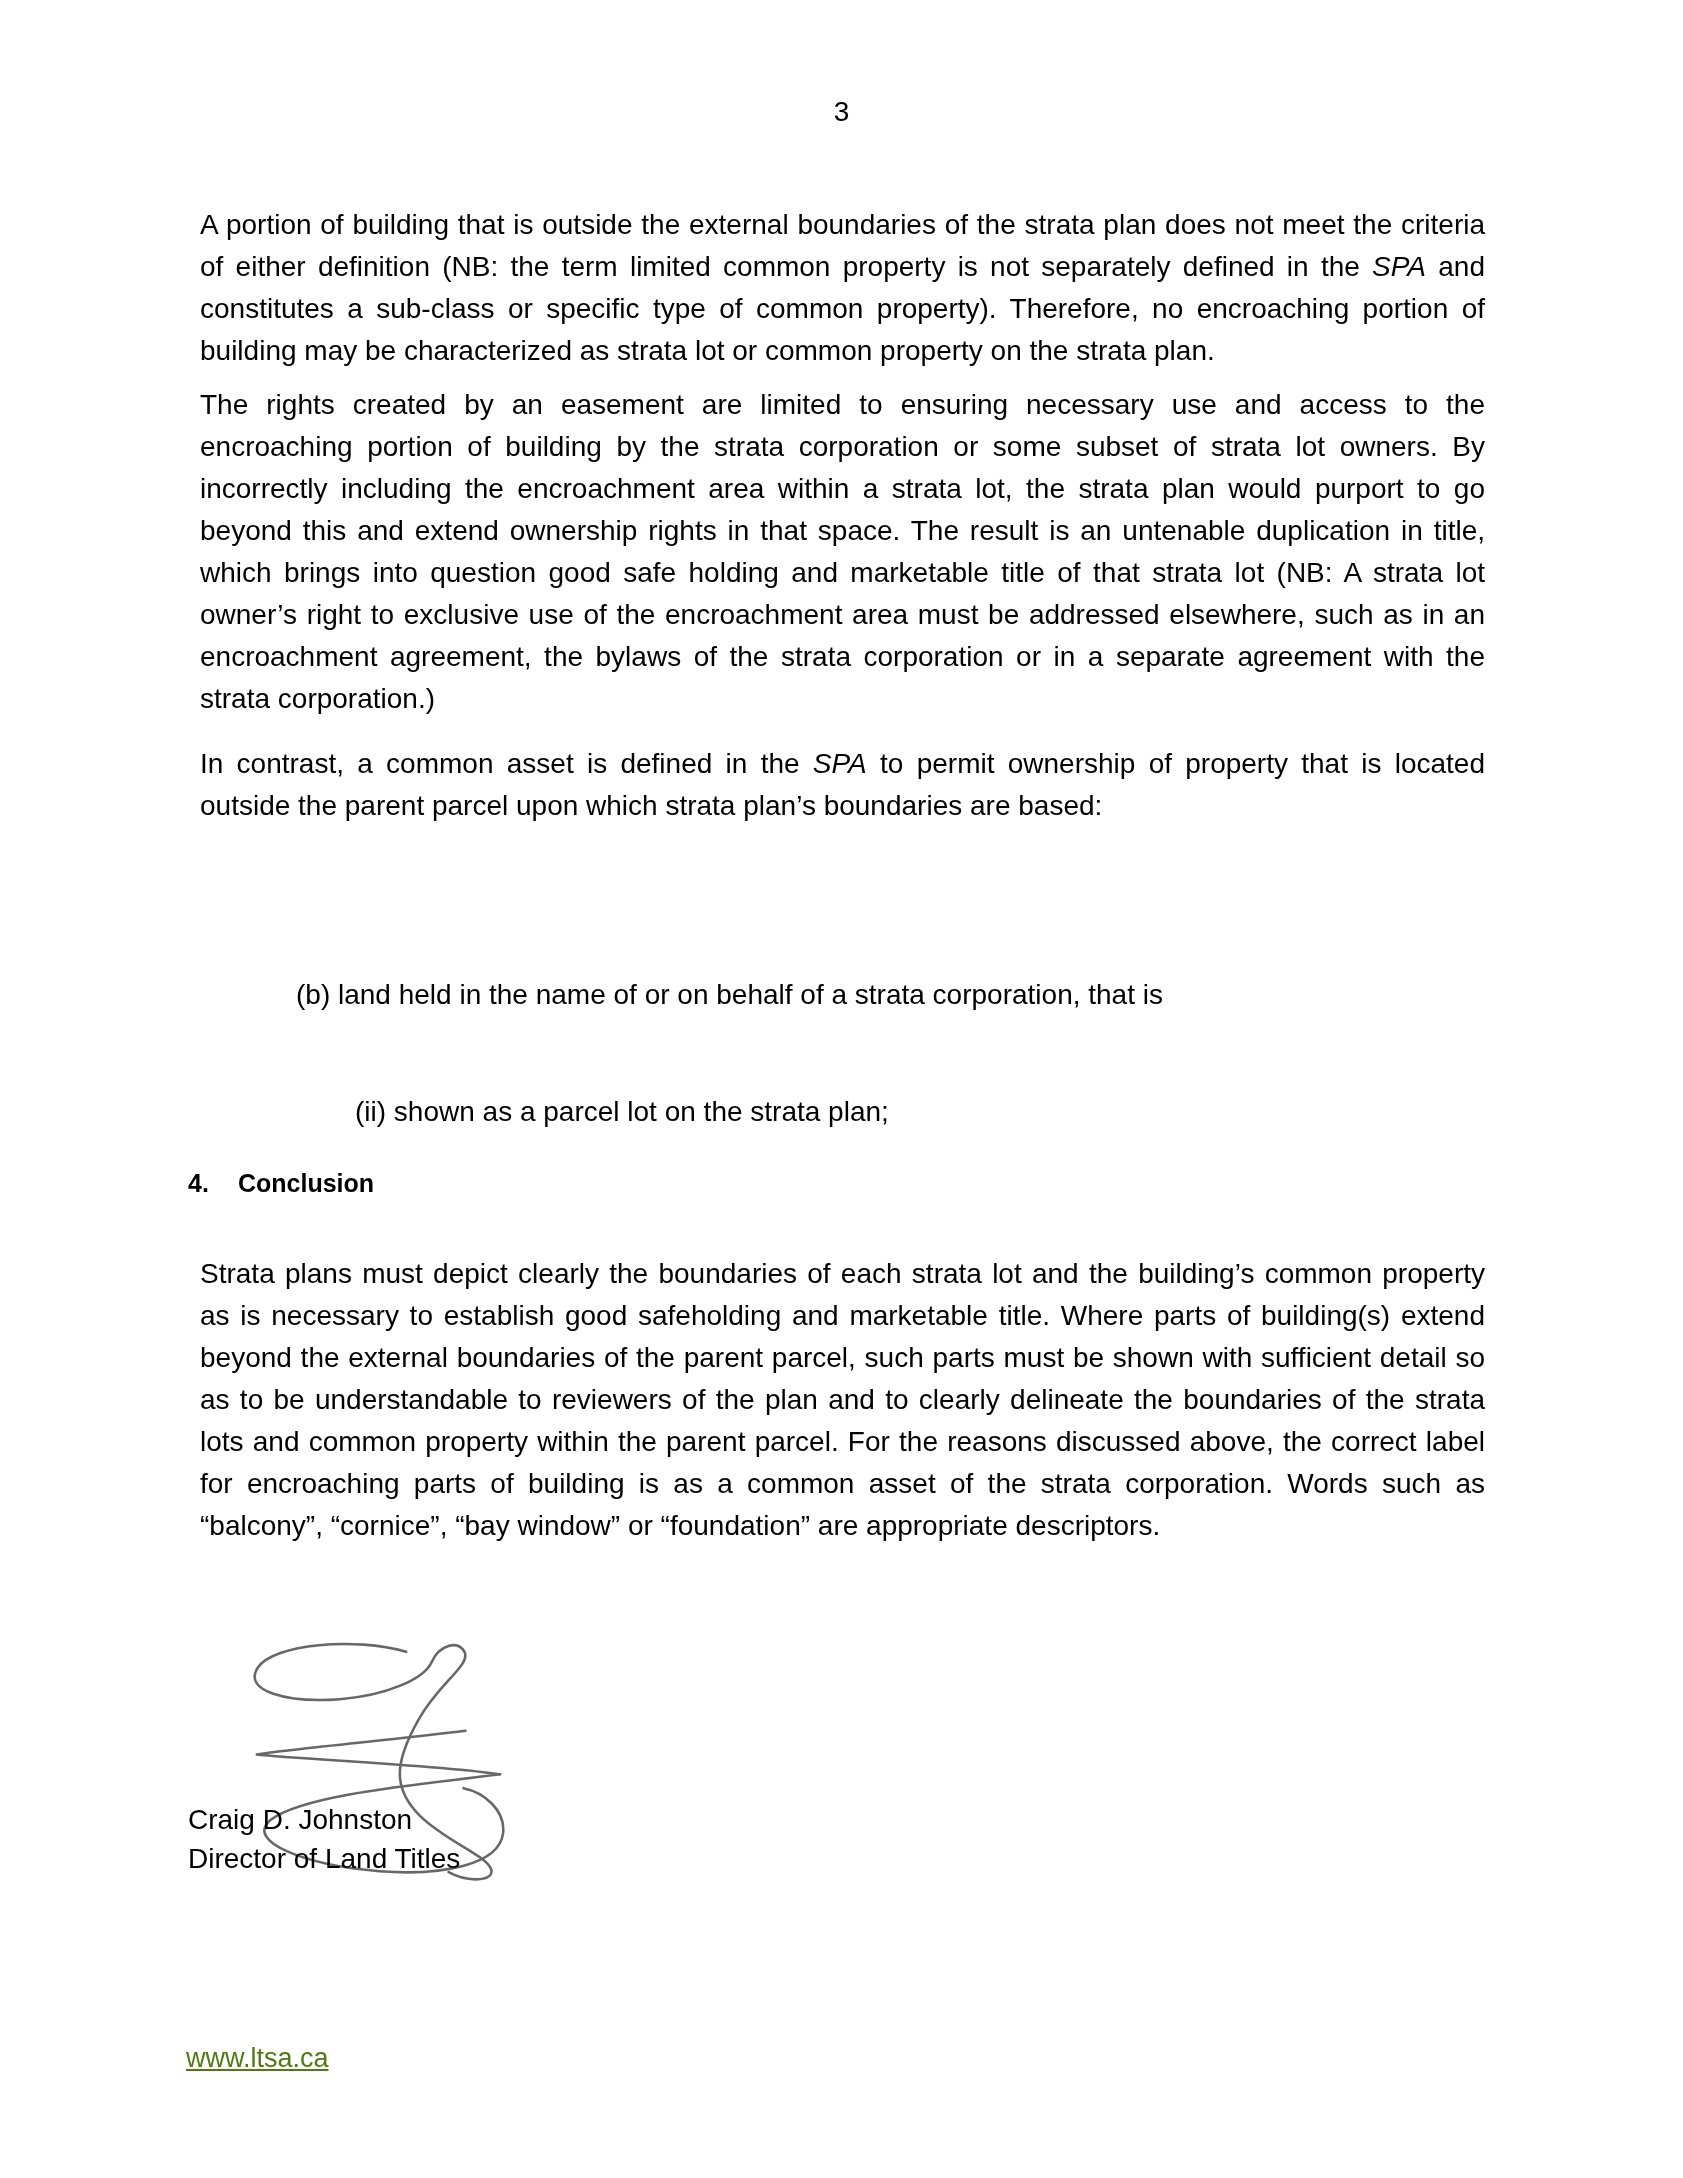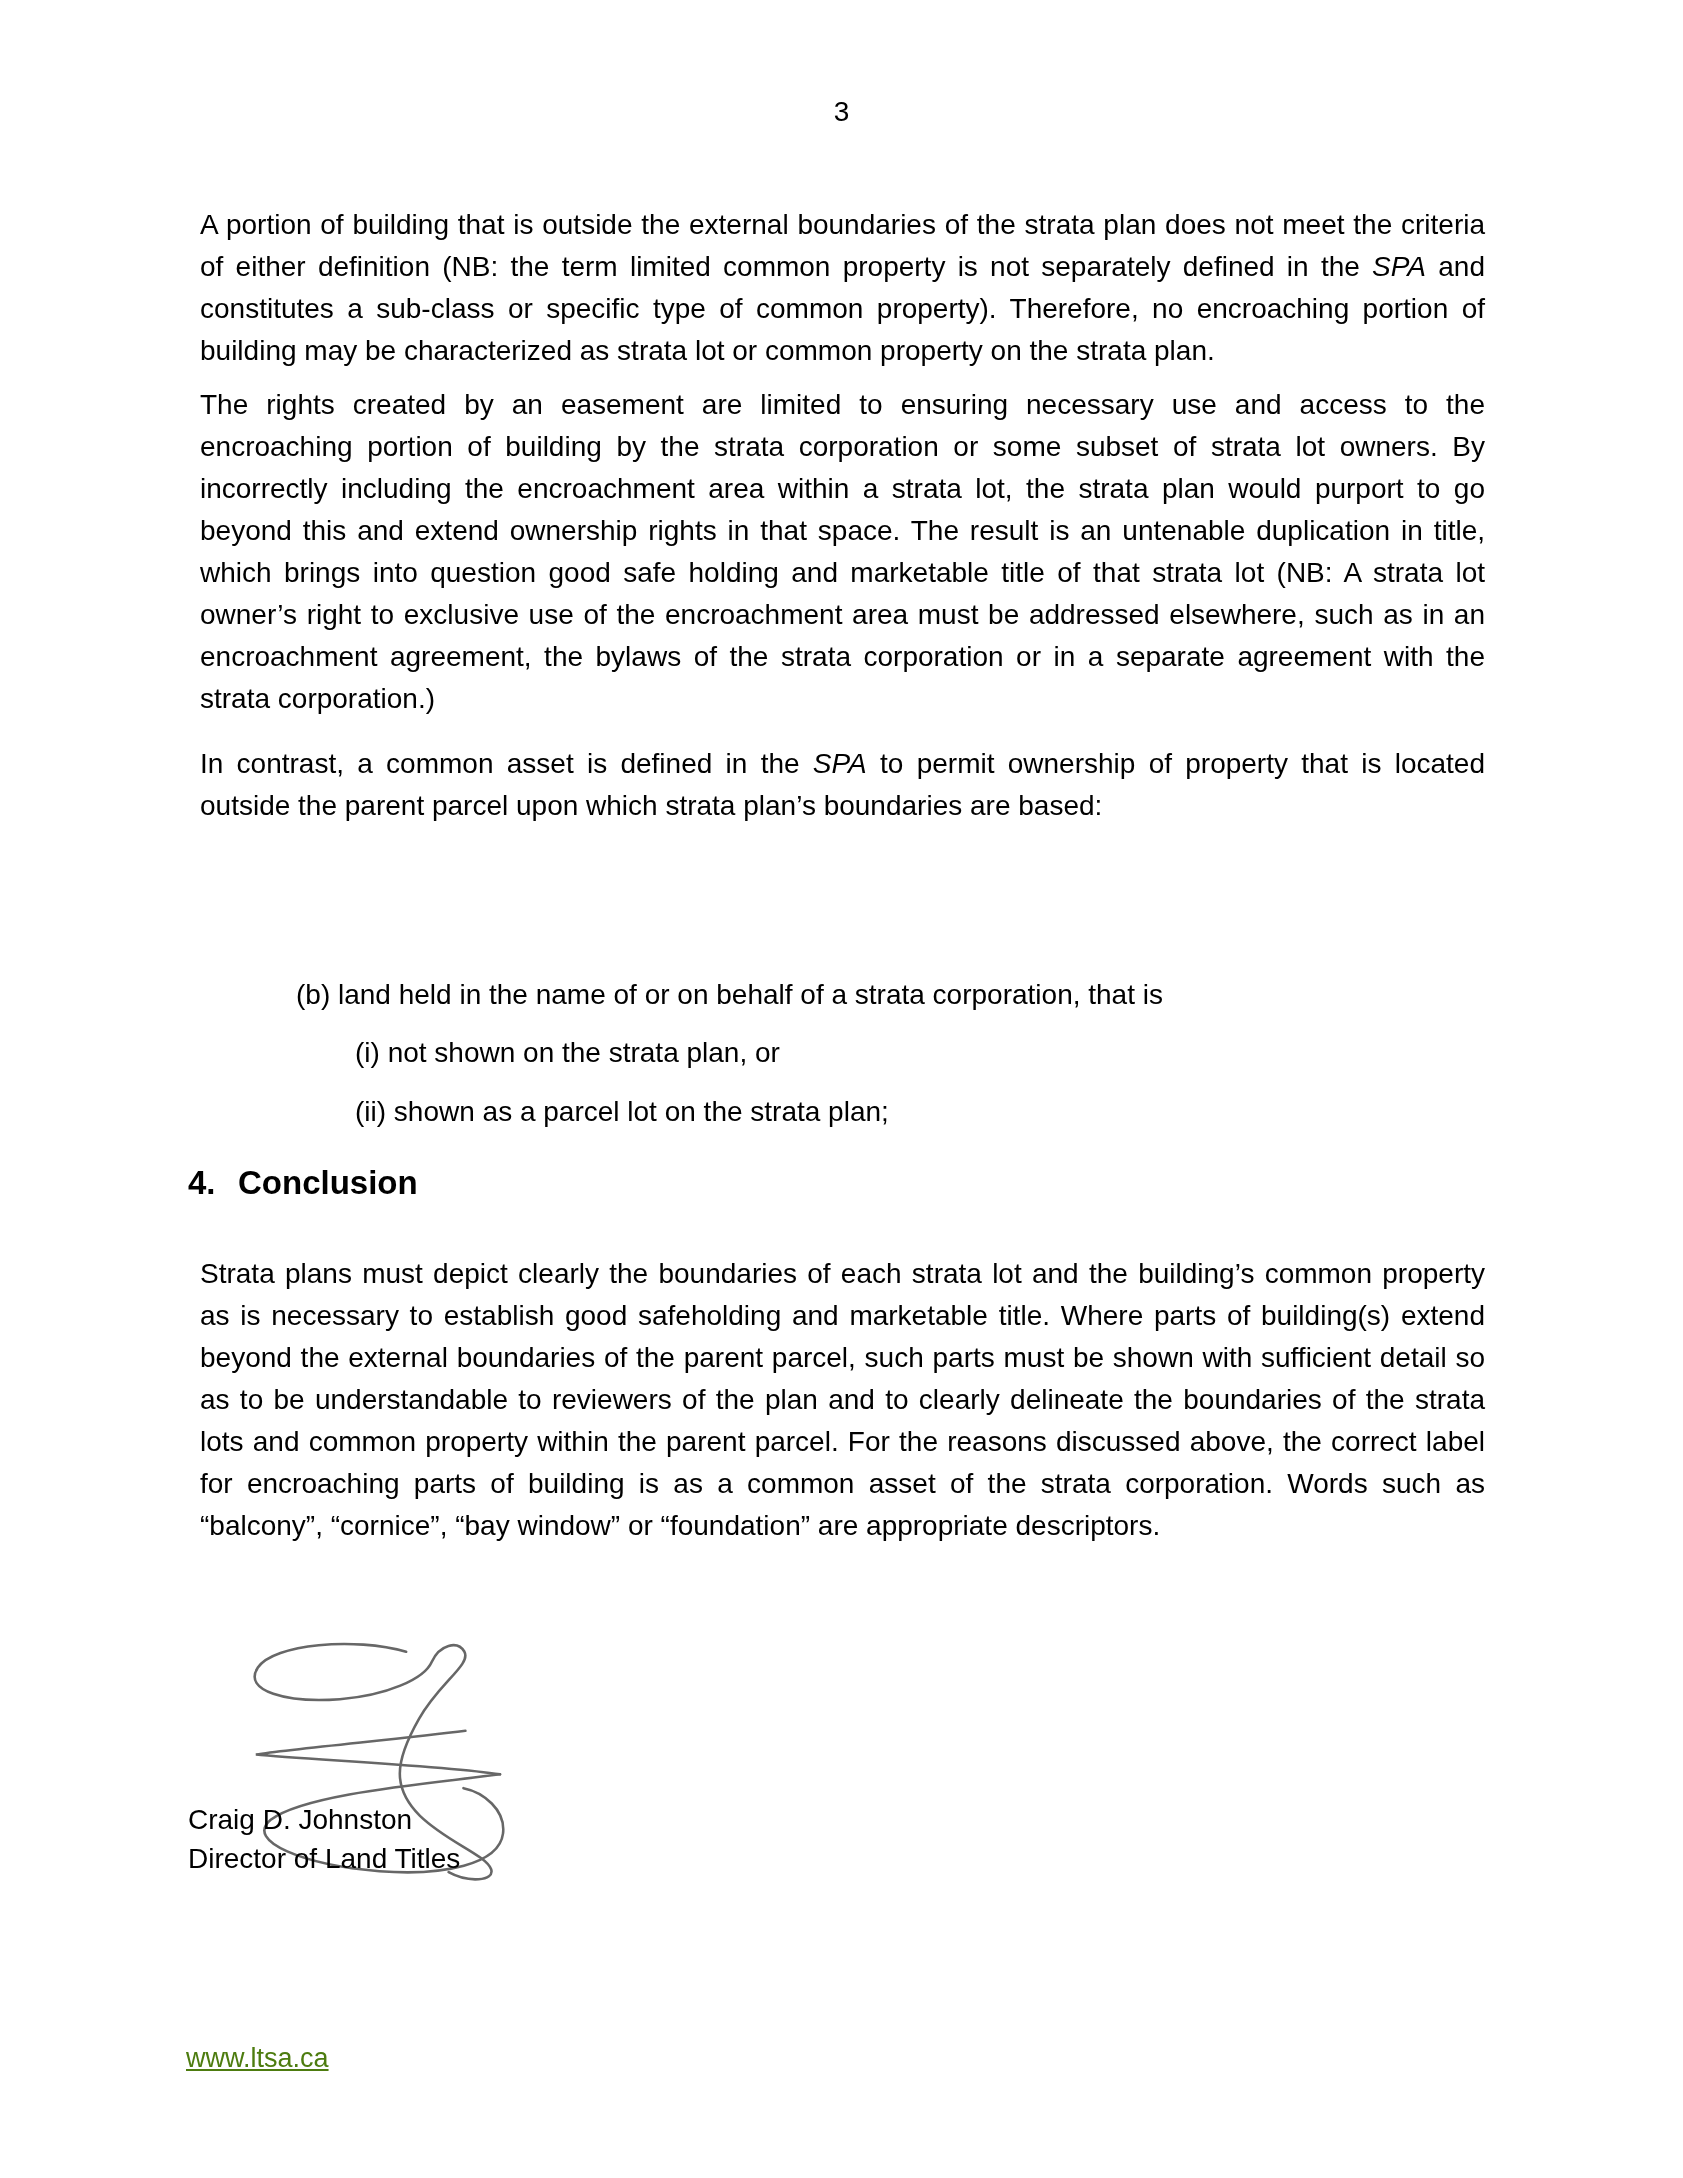--- a/index.html
+++ b/index.html
@@ -42,21 +42,21 @@
   .contrast-block  { top: 731px; }
   .def-term  { top: 843px;  padding-left: 50px;  }
   .def-a     { top: 905px;  padding-left: 96px;  }
   .def-b     { top: 962px;  padding-left: 96px;  }
   .def-b-i   { top: 1020px; padding-left: 155px; }
   .def-b-ii  { top: 1079px; padding-left: 155px; }
   .def-line { text-align: left; }
   .heading {
     top: 1161px;
     font-weight: bold;
-    font-size: 33px;
+    font-size: 25px;
     line-height: 44px;
     text-align: left;
   }
   .heading .h-num {
     display: inline-block;
     width: 50px;
   }
   .conclusion-block { top: 1241px; }
   .bold { font-weight: bold; }
   .ital { font-style: italic; }
@@ -102,23 +102,20 @@
   <div class="block contrast-block">
     <p><span>In contrast, a common asset is defined in the </span><span class="ital">SPA</span><span> to permit ownership of property that is located outside the parent parcel upon which strata plan’s boundaries are based:</span></p>
   </div>
 
 
 
   <div class="block def-b">
     <p class="def-line">(b) land held in the name of or on behalf of a strata corporation, that is</p>
   </div>
 
-  <div class="block def-b-i">
-    <p class="def-line">(i) not shown on the strata plan, or</p>
-  </div>
 
   <div class="block def-b-ii">
     <p class="def-line">(ii) shown as a parcel lot on the strata plan;</p>
   </div>
 
   <div class="block heading">
     <span class="h-num">4.</span><span>Conclusion</span>
   </div>
 
   <div class="block conclusion-block">

